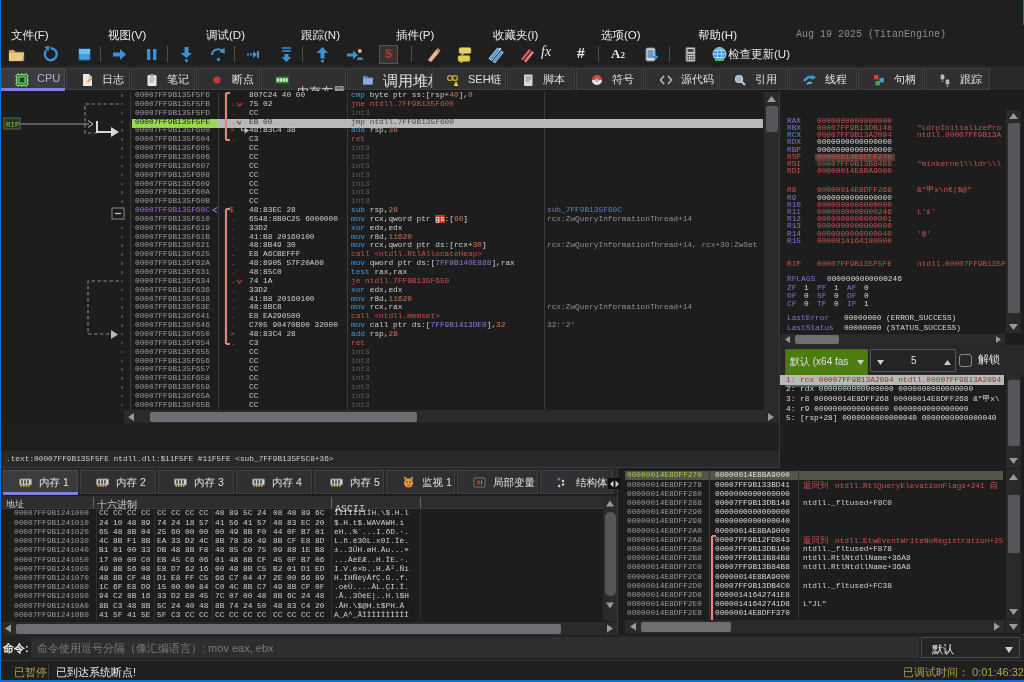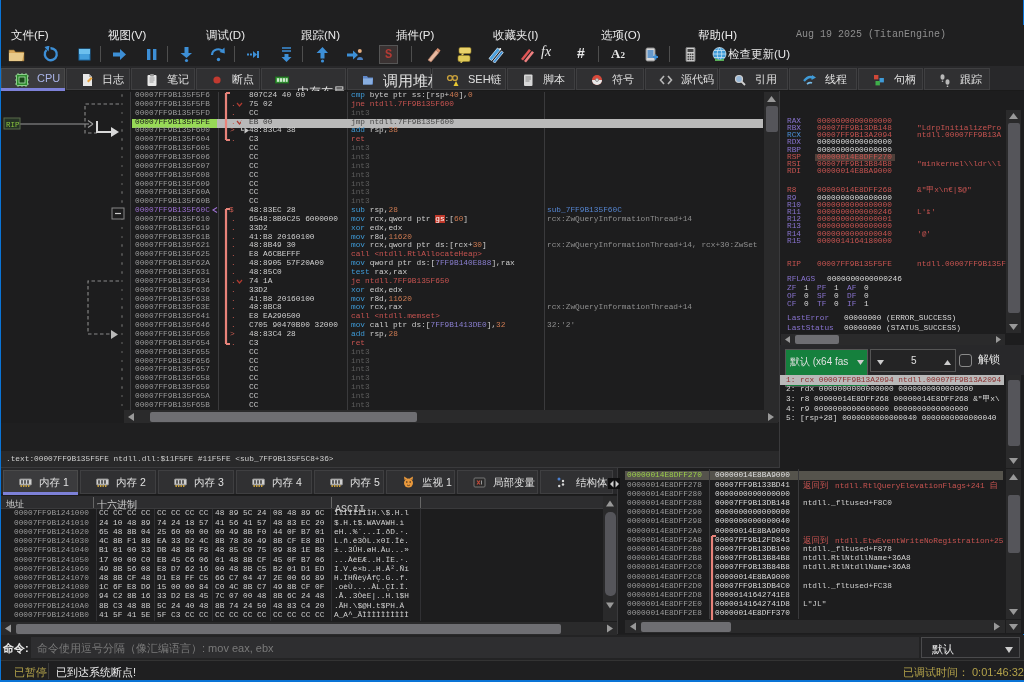--- a/index.html
+++ b/index.html
@@ -511,21 +511,21 @@
 <div class="abs" style="left:780px;top:333.5px;width:224px;height:11px;background:#2a2a2b">
 <svg class="abs" style="left:2px;top:1px" width="9" height="9">
         <path d="M7 1 L2 4.5 7 8 z" fill="#999"></path>
       </svg>
 <div class="abs" style="left:14px;top:1px;width:44px;height:9px;background:#6e6e72;border-radius:2px"></div>
 <svg class="abs" style="left:213px;top:1px" width="9" height="9">
         <path d="M2 1 L7 4.5 2 8 z" fill="#999"></path>
       </svg>
 </div>
 <div class="abs" style="left:779px;top:345px;width:245px;height:30px;background:#28282a">
-<div class="abs" style="left:5px;top:4px;width:83px;height:38px;background:#15803d;border:1px solid #555">
+<div class="abs" style="left:5px;top:4px;width:83px;height:38px;background:#4d7c0f;border:1px solid #555">
  <span class="abs" style="left:4px;top:5px;font-size:10px;color:#e0e0e0;white-space:pre">默认 (x64 fas</span>
  <svg class="abs" style="left:70px;top:9px" width="9" height="7">
           <path d="M1 1 L4.5 6 8 1 z" fill="#ccc"></path>
         </svg>
 </div>
 <div class="abs" style="left:90px;top:4px;width:86px;height:23px;background:#242425;border:1px solid #555">
  <svg class="abs" style="left:5px;top:9px" width="9" height="7">
           <path d="M1 1 L4.5 6 8 1 z" fill="#ccc"></path>
         </svg>
  <span class="abs" style="left:40px;top:5px;font-size:10px;color:#e0e0e0">5</span>

